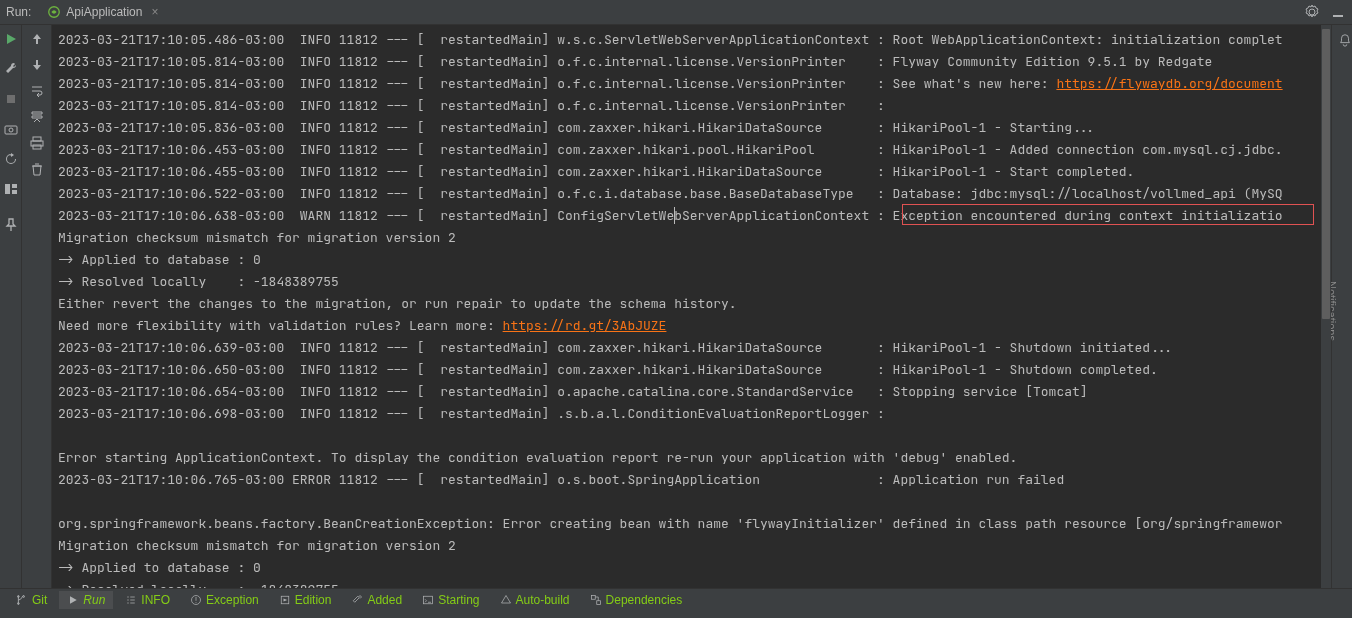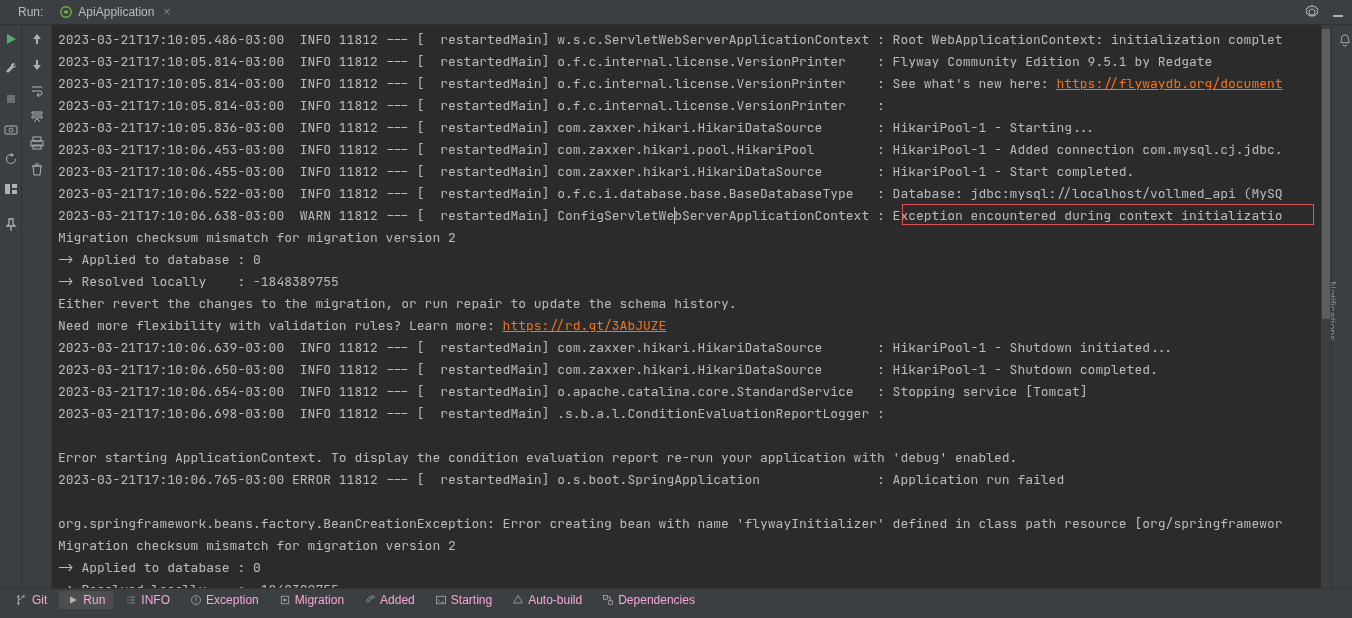--- a/index.html
+++ b/index.html
@@ -22,21 +22,20 @@
   background: #3c3f41;
   border-bottom: 1px solid #323232;
   display: flex;
   align-items: center;
   padding: 0 6px;
 }
 .run-label {
   color: #bbbbbb;
   margin-right: 10px;
   font-size: 12px;
-  margin-left: 12px;
 }
 .tab {
   display: flex;
   align-items: center;
   gap: 5px;
   padding: 2px 6px;
   color: #bbbbbb;
 }
 .tab-icon {
   width: 14px;
@@ -156,25 +155,26 @@
   align-items: center;
   padding: 0 6px;
   gap: 4px;
   font-size: 12px;
 }
 .bottom-item {
   display: flex;
   align-items: center;
   gap: 4px;
   padding: 2px 8px;
-  color: #f9a8d4;
+  color: #84cc16;
   cursor: pointer;
 }
 .bottom-item.active {
   background: #4b4d4f;
+  font-style: italic;
 }
 .status-bar {
   height: 8px;
   background: #3c3f41;
   display: flex;
   align-items: center;
   padding: 0 8px;
   color: #888;
   font-size: 10px;
   justify-content: flex-end;
@@ -324,21 +324,21 @@
         <circle cx="8" cy="8" r="6" fill="none" stroke="#afb1b3"></circle>
         <path d="M8 4v5M8 11v1" stroke="#afb1b3"></path>
       </svg>
     <span>Exception</span>
   </div>
   <div class="bottom-item">
     <svg width="12" height="12" viewBox="0 0 16 16">
         <rect x="3" y="3" width="10" height="10" fill="none" stroke="#afb1b3"></rect>
         <path d="M6 6l5 2-5 2z" fill="#afb1b3"></path>
       </svg>
-    <span>Migration</span>
+    <span>Edition</span>
   </div>
   <div class="bottom-item">
     <svg width="12" height="12" viewBox="0 0 16 16">
         <path d="M3 9l6-6 2 2-6 6zM10 4l2-2 2 2-2 2" stroke="#afb1b3" fill="none"></path>
       </svg>
     <span>Added</span>
   </div>
   <div class="bottom-item">
     <svg width="12" height="12" viewBox="0 0 16 16">
         <rect x="2" y="3" width="12" height="10" fill="none" stroke="#afb1b3"></rect>

